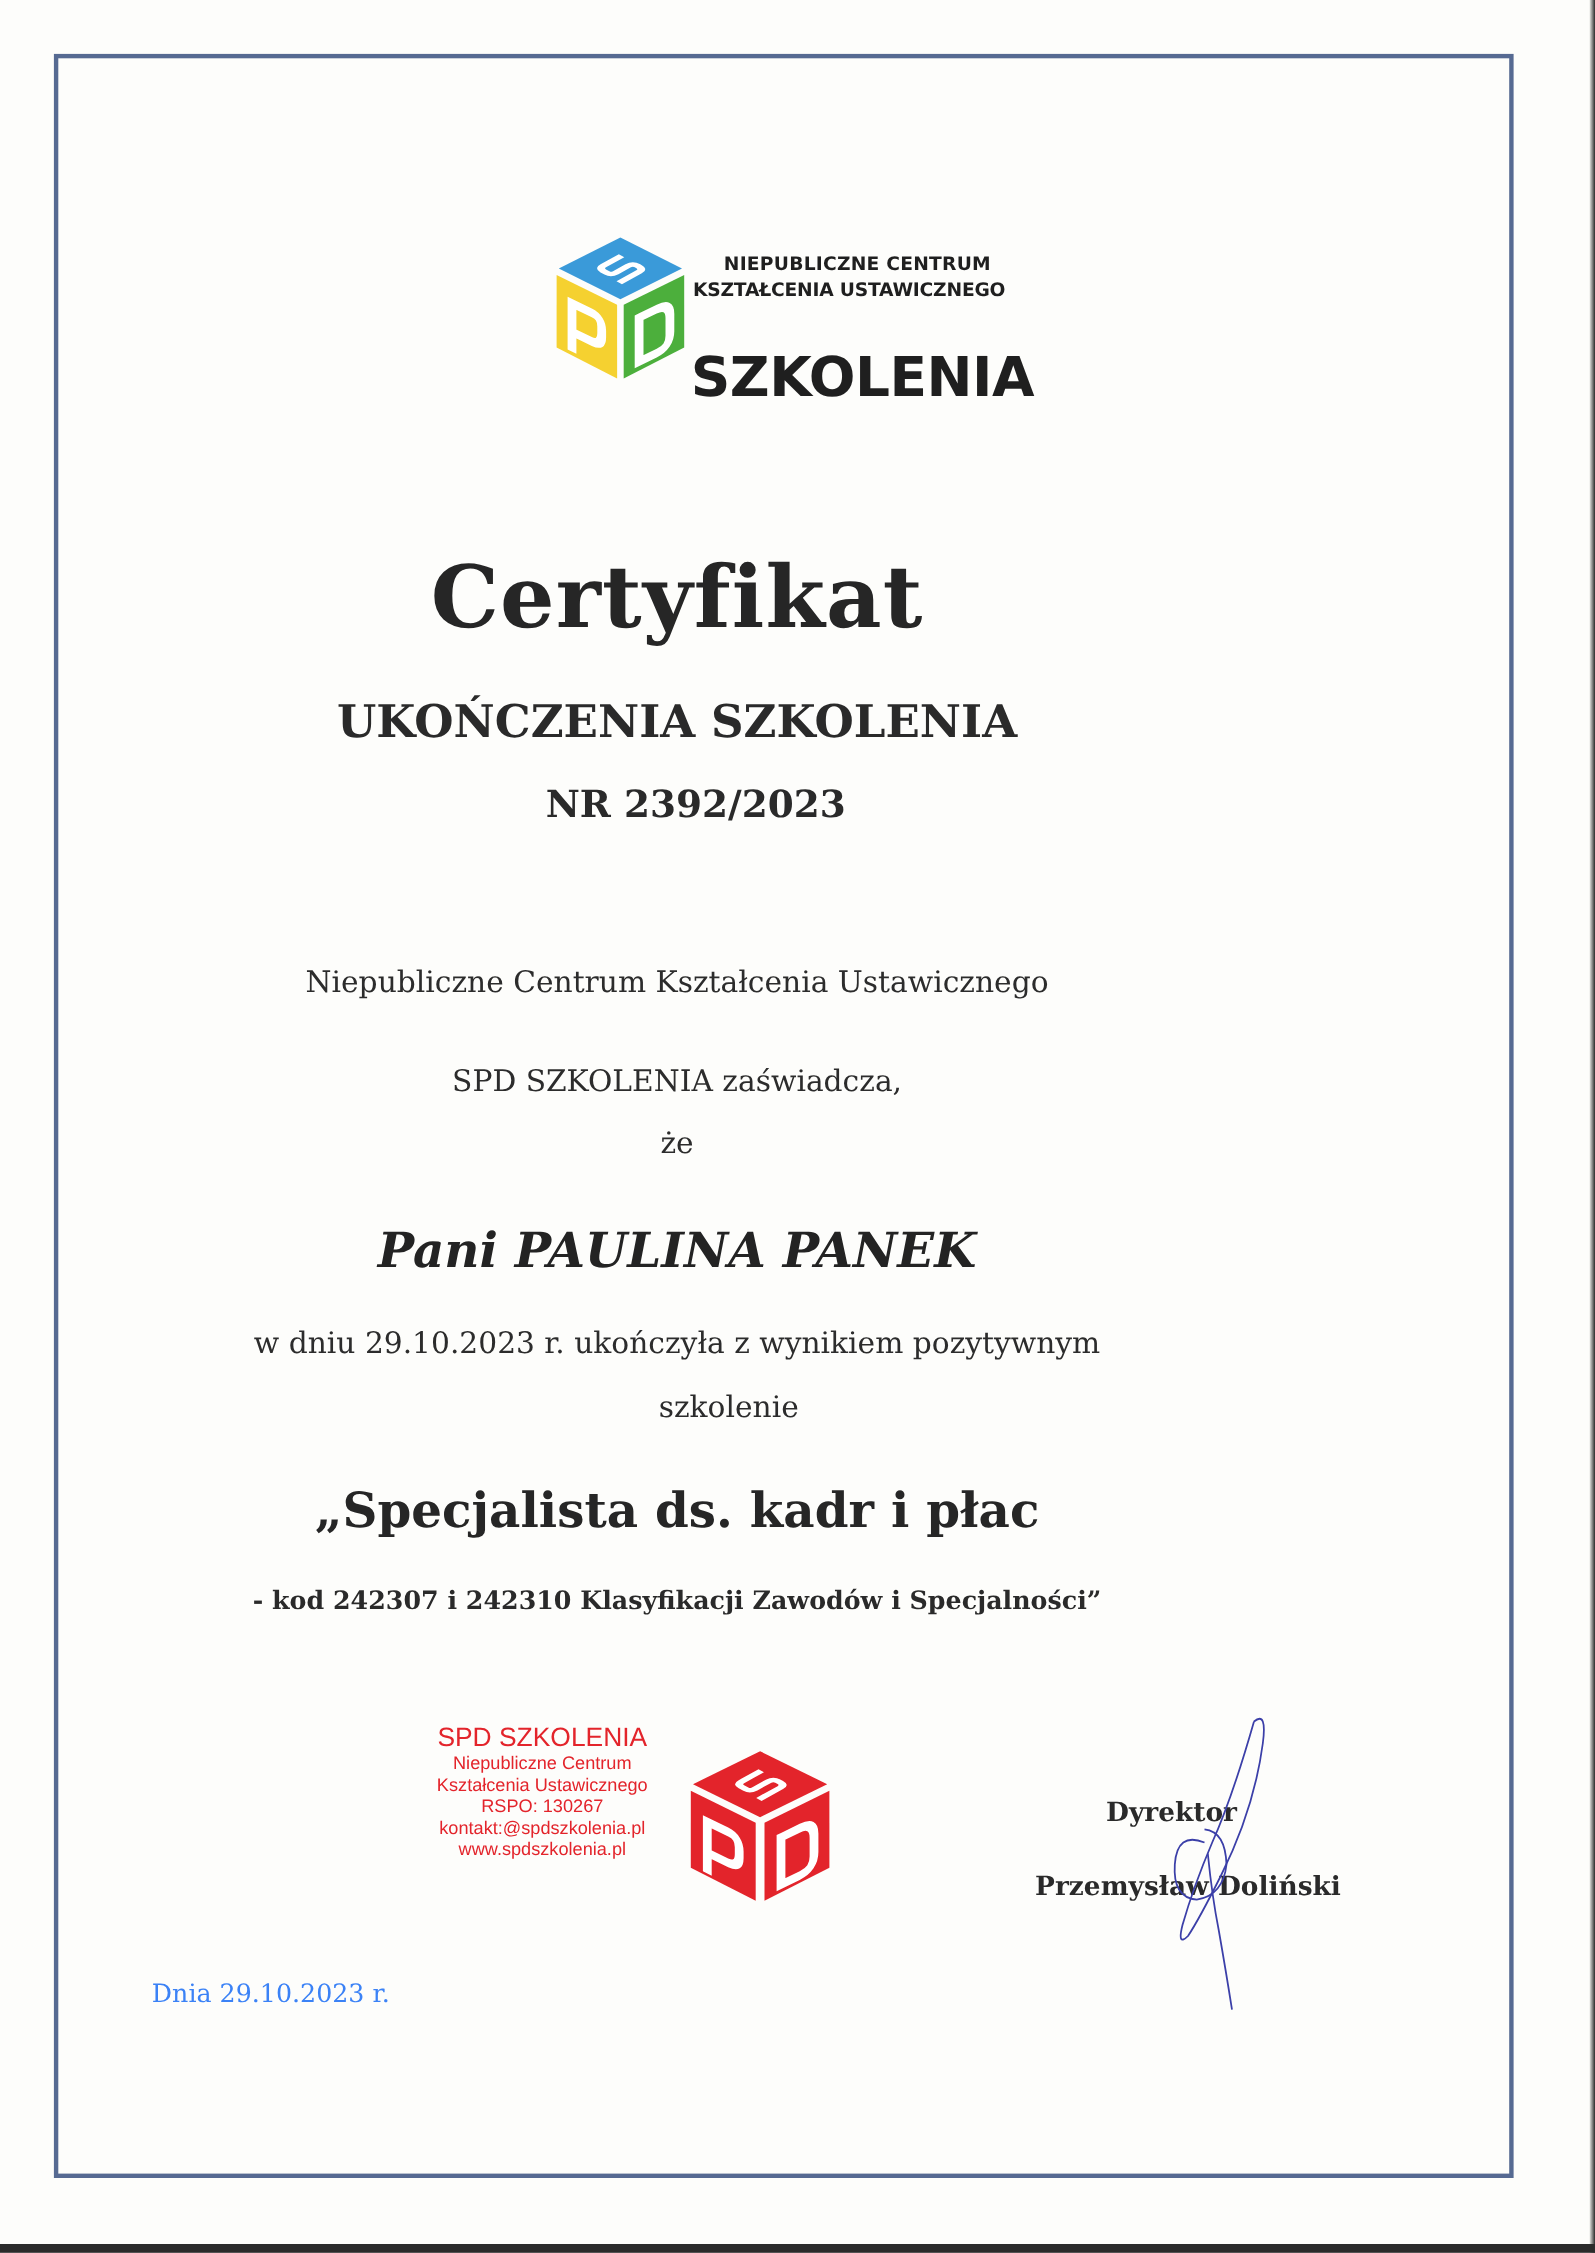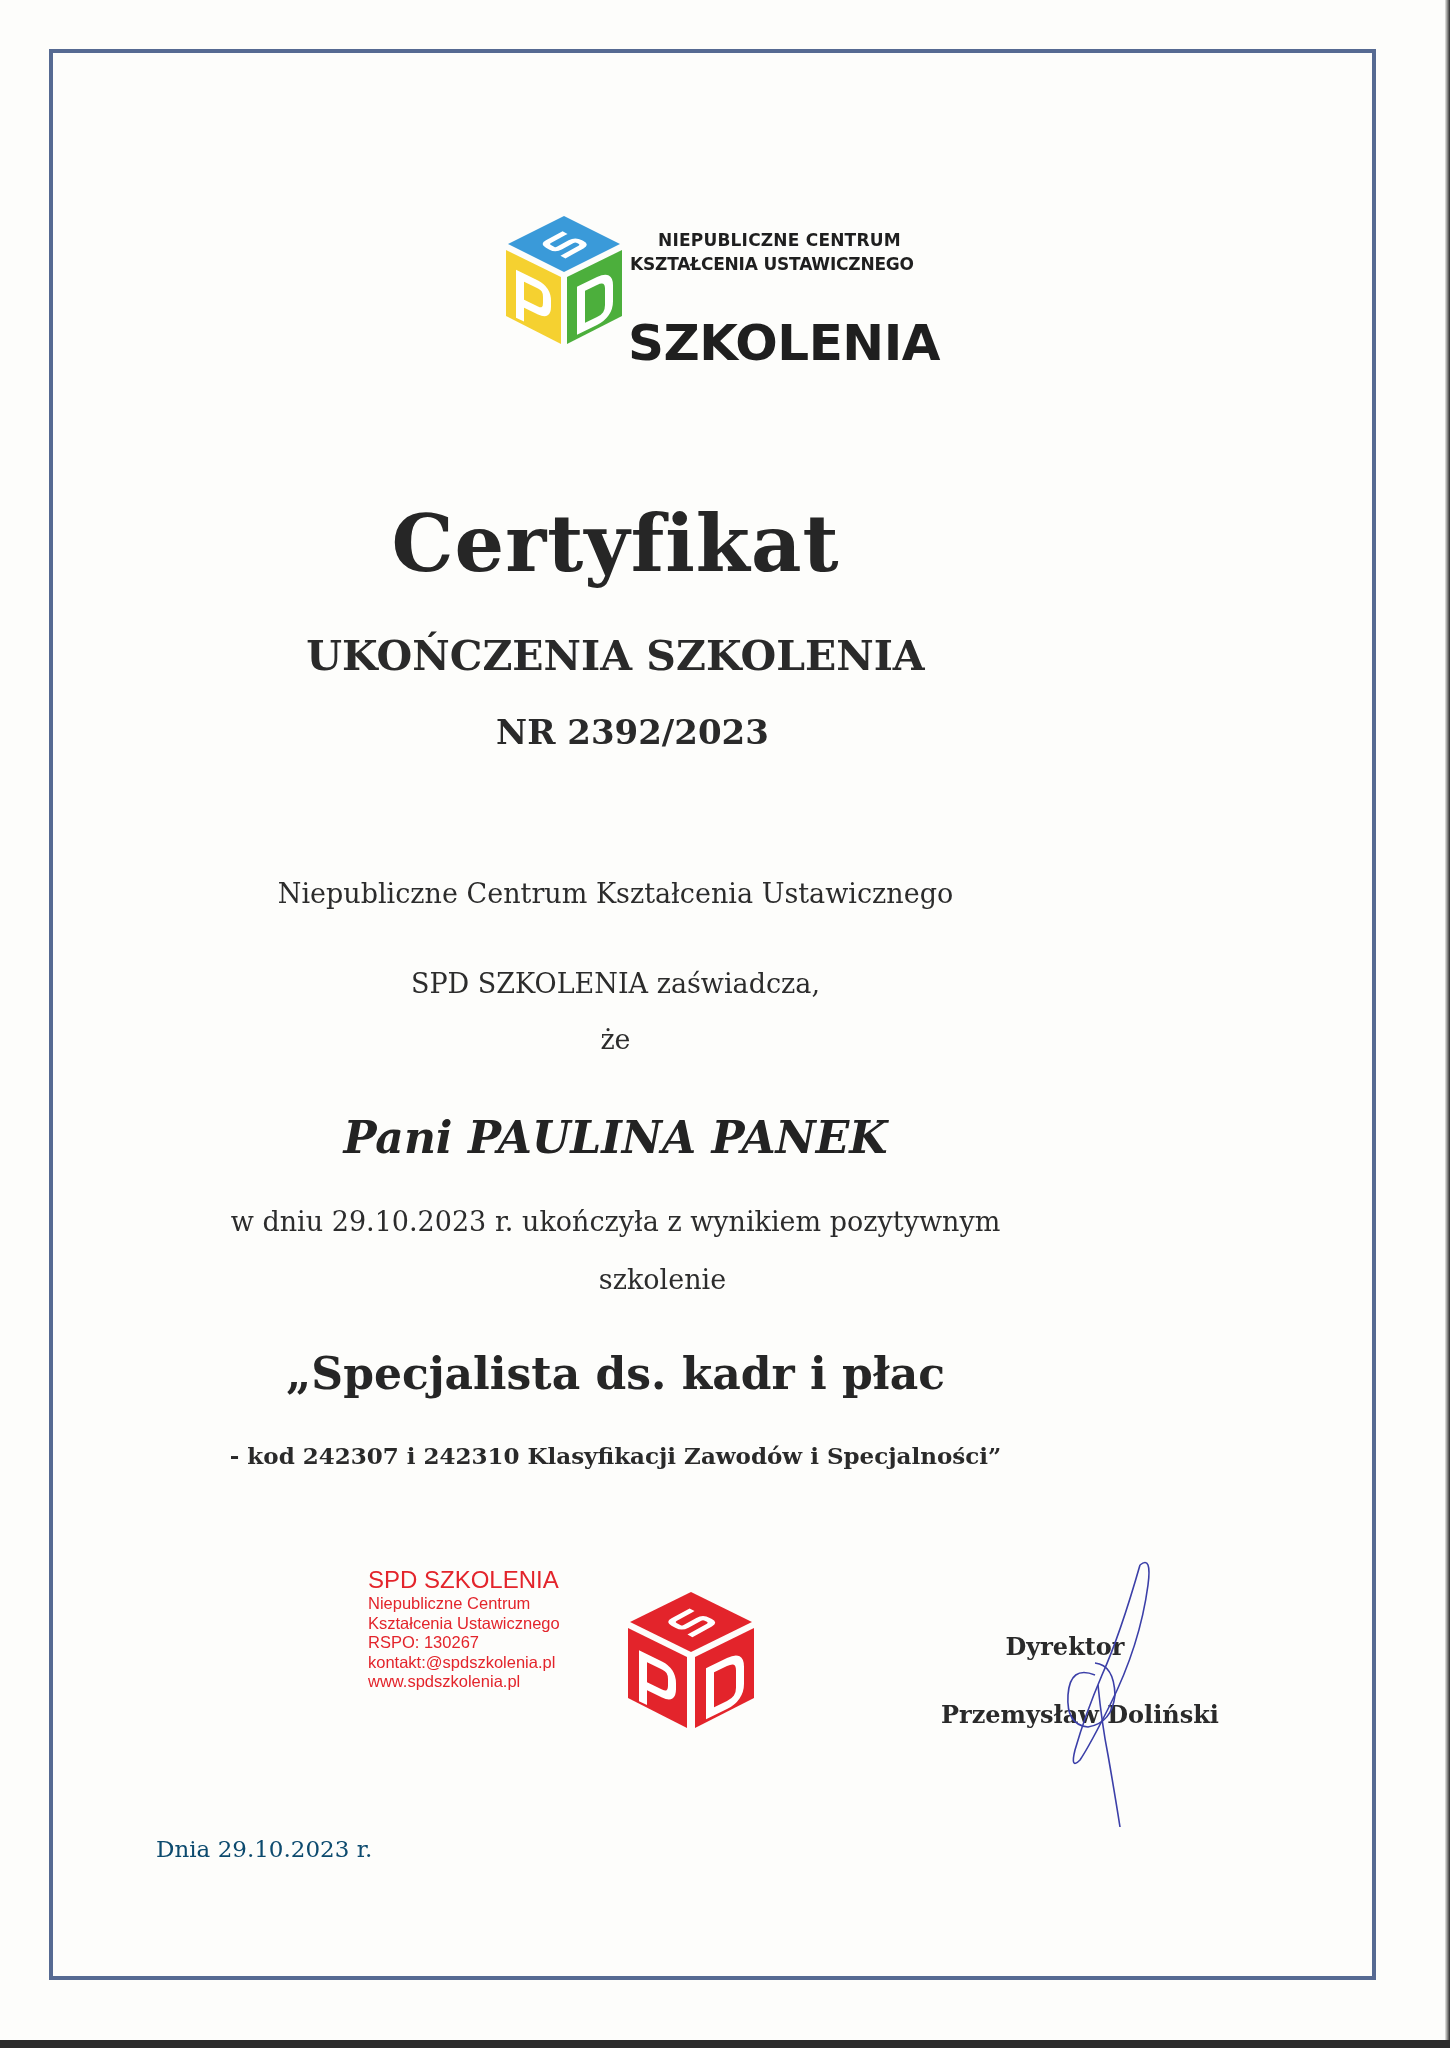--- a/index.html
+++ b/index.html
@@ -160,21 +160,21 @@
       width: 400px;
       height: 170px;
       color: #e3242b;
       font-family: "Liberation Sans", "DejaVu Sans", sans-serif;
     }
     .stamp-text {
       position: absolute;
       left: 0;
       top: 0;
       width: 250px;
-      text-align: left;
+      text-align: center;
     }
     .stamp-title {
       font-size: 24px;
       line-height: 28px;
       display: block;
     }
     .stamp-line {
       font-size: 16.5px;
       line-height: 19.5px;
       display: block;
@@ -212,26 +212,25 @@
     .signature-scribble {
       position: absolute;
       left: 1040px;
       top: 1555px;
       width: 120px;
       height: 275px;
     }
 
     .issue-date {
       position: absolute;
-      left: 156px;
+      left: 138px;
       top: 1800px;
       font-size: 23px;
-      color: #0c4a6e;
-      white-space: nowrap;
-      margin-top: 36px;
+      color: #3b82f6;
+      white-space: nowrap;
     }
   </style>
 </head>
 <body>
 
 <div class="right-strip"></div>
 <div class="bottom-strip"></div>
 
 <div class="page-frame"></div>
 

